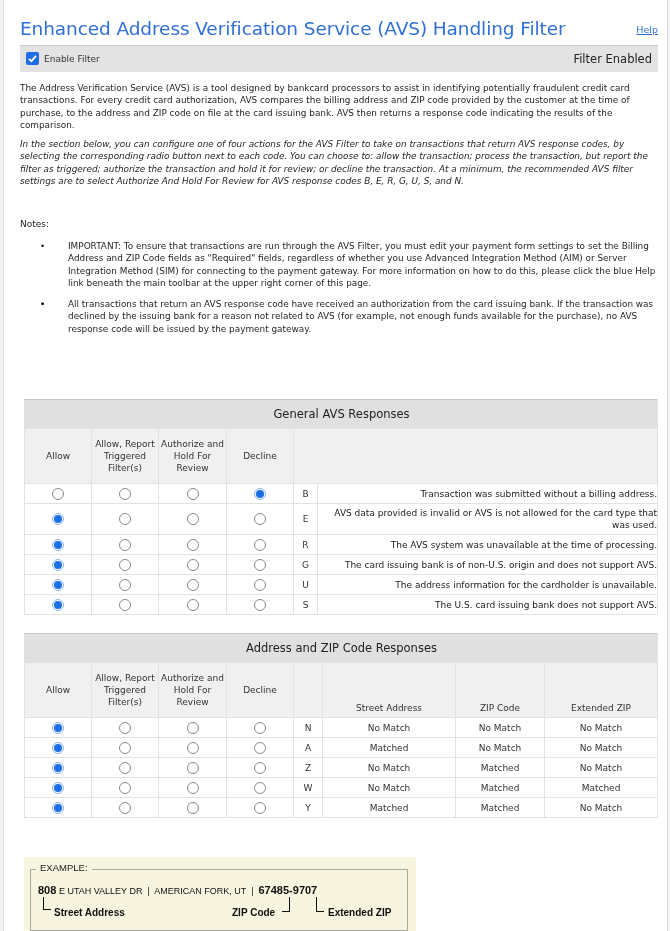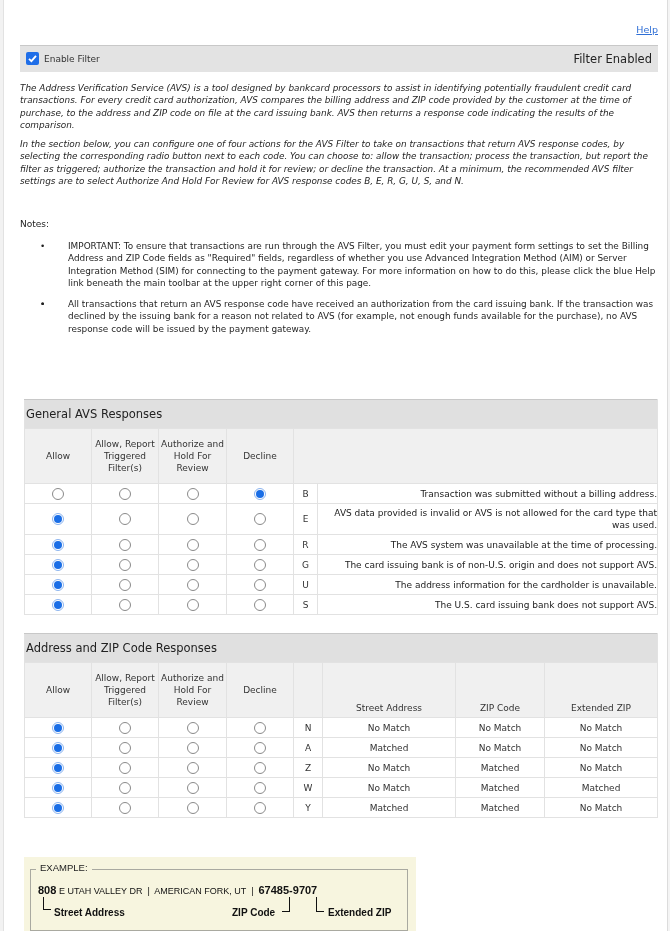--- a/index.html
+++ b/index.html
@@ -19,29 +19,29 @@
   .title { position: absolute; left: 0; top: 18px; font-size: 18.5px; color: #2f6fd6; white-space: nowrap; letter-spacing: -0.1px; }
   .help { position: absolute; right: 0; top: 24px; font-size: 9.5px; color: #2f6fd6; text-decoration: underline; text-align: center; }
 
   .filter-bar { height: 26px; background: #e3e3e3; position: relative; }
   .filter-bar .cb { position: absolute; left: 6px; top: 6px; width: 13px; height: 13px; background: #1f6ee8; border-radius: 2px; }
   .filter-bar .cb svg { position: absolute; left: 1px; top: 1px; }
   .filter-bar .lbl { position: absolute; left: 24px; top: 8px; font-size: 9px; color: #333; }
   .filter-bar .status { position: absolute; right: 6px; top: 6px; font-size: 11.5px; color: #222; }
 
   .para { font-size: 8.9px; line-height: 12.3px; color: #1f1f1f; margin: 0; }
-  .p1 { position: absolute; top: 82px; left: 0; width: 638px; font-style: italic; }
+  .p1 { position: absolute; top: 82px; left: 0; width: 638px; }
   .p2 { position: absolute; top: 138px; left: 0; width: 638px; font-style: italic; }
   .notes-label { position: absolute; top: 219px; left: 0; font-size: 9px; color: #222; }
   .notes { position: absolute; top: 240px; left: 0; width: 638px; margin: 0; padding: 0; list-style: none; }
   .notes li { position: relative; padding-left: 48px; font-size: 8.9px; line-height: 12.3px; color: #1f1f1f; margin-bottom: 9px; }
   .notes li .bullet { position: absolute; left: 20px; top: 0; }
 
   table.avs { border-collapse: collapse; position: absolute; left: 4px; width: 634px; font-size: 9px; }
-  table.avs .section-hdr td { background: #e0e0e0; height: 29px; font-size: 11.5px; color: #222; padding: 0 0 0 1px; border-top: 1px solid #c8c8c8; text-align: left; }
+  table.avs .section-hdr td { background: #e0e0e0; height: 29px; font-size: 11.5px; color: #222; padding: 0 0 0 1px; border-top: 1px solid #c8c8c8; text-align: center; }
   table.avs th { background: #f0f0f0; font-weight: normal; color: #333; font-size: 9px; line-height: 12px; border: 1px solid #e2e2e2; padding: 2px 2px; vertical-align: middle; }
   table.avs td { border: 1px solid #e2e2e2; text-align: center; vertical-align: middle; padding: 0; height: 20px; color: #333; }
   table.avs td.code { width: 24px; }
   table.avs td.desc { text-align: right; padding-left: 2px; color: #222; line-height: 12px; }
   table.avs tr.tall td { height: 31px; }
   .radio { display: inline-block; width: 12px; height: 12px; border-radius: 50%; border: 1px solid #8a8a8a; background: #fff; position: relative; vertical-align: middle; }
   .radio.on { border: 1px solid #8cb4ef; background: #fff; }
   .radio.on::after { content: ""; position: absolute; left: 1px; top: 1px; width: 8px; height: 8px; border-radius: 50%; background: #1a6ee6; }
   .nomatch { color: #d03232; }
   .matched { color: #3c9a2e; }
@@ -56,20 +56,21 @@
   .bracket { position: absolute; border-color: #111; border-style: solid; }
 </style>
 </head>
 <body>
 
 <div class="frame-left"></div>
 <div class="frame-right"></div>
 
 <div class="page">
   <div class="title-row">
+    <div class="title">Enhanced Address Verification Service (AVS) Handling Filter</div>
     <a class="help">Help</a>
   </div>
 
   <div class="filter-bar">
     <span class="cb">
       <svg width="11" height="11" viewBox="0 0 11 11">
           <path d="M2 5.8 L4.4 8.2 L9 2.8" stroke="#fff" stroke-width="1.8" fill="none"></path>
         </svg>
     </span>
     <span class="lbl">Enable Filter</span>

